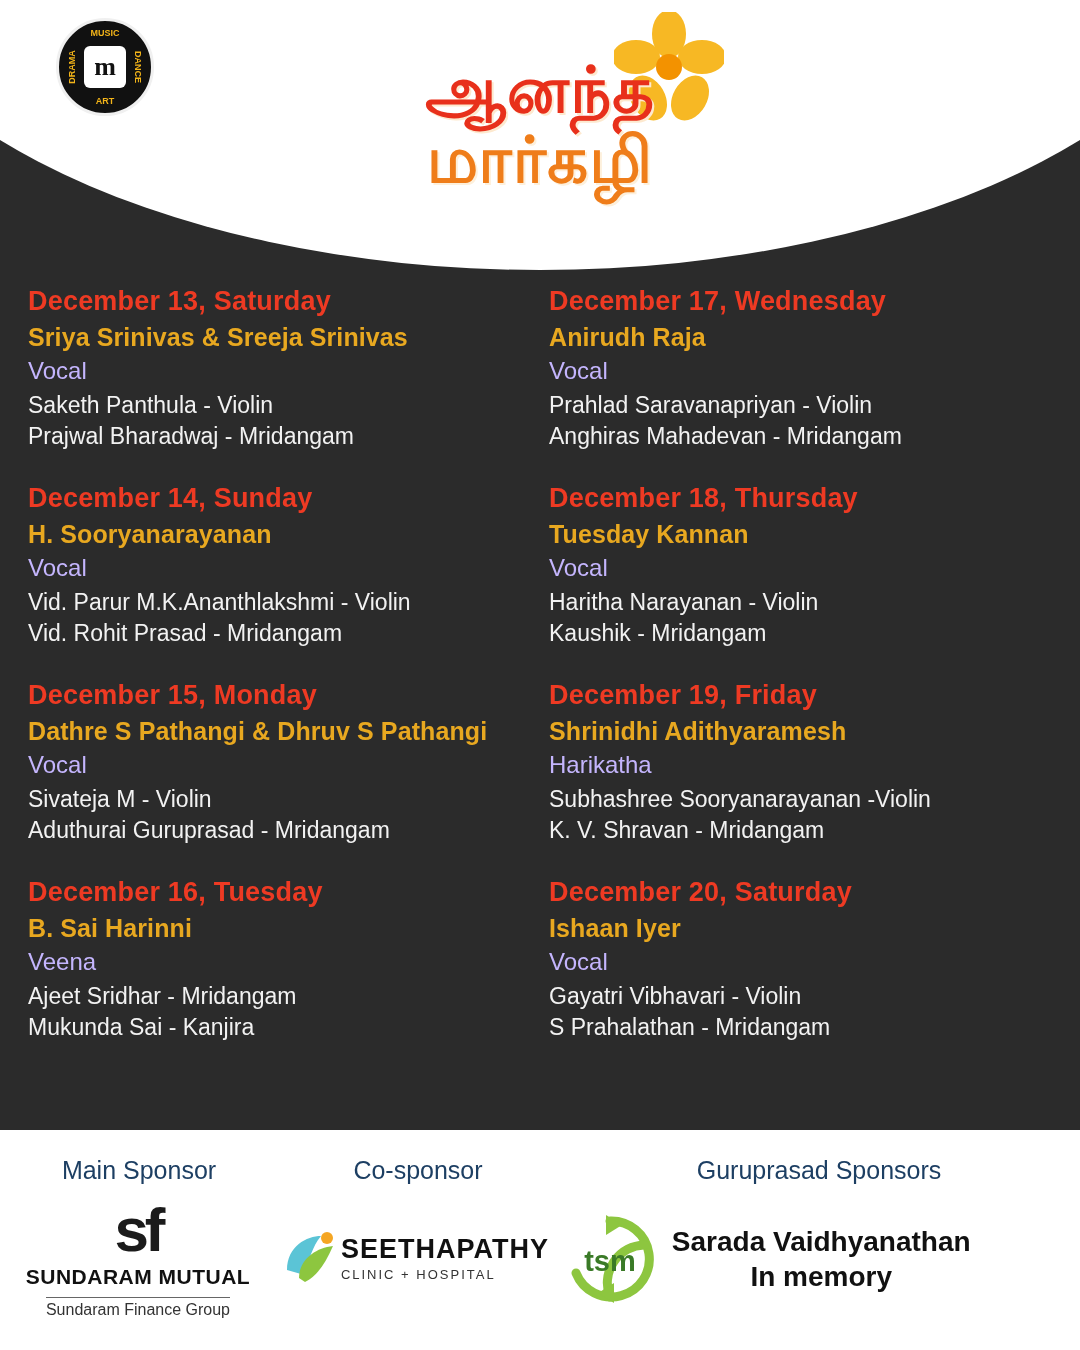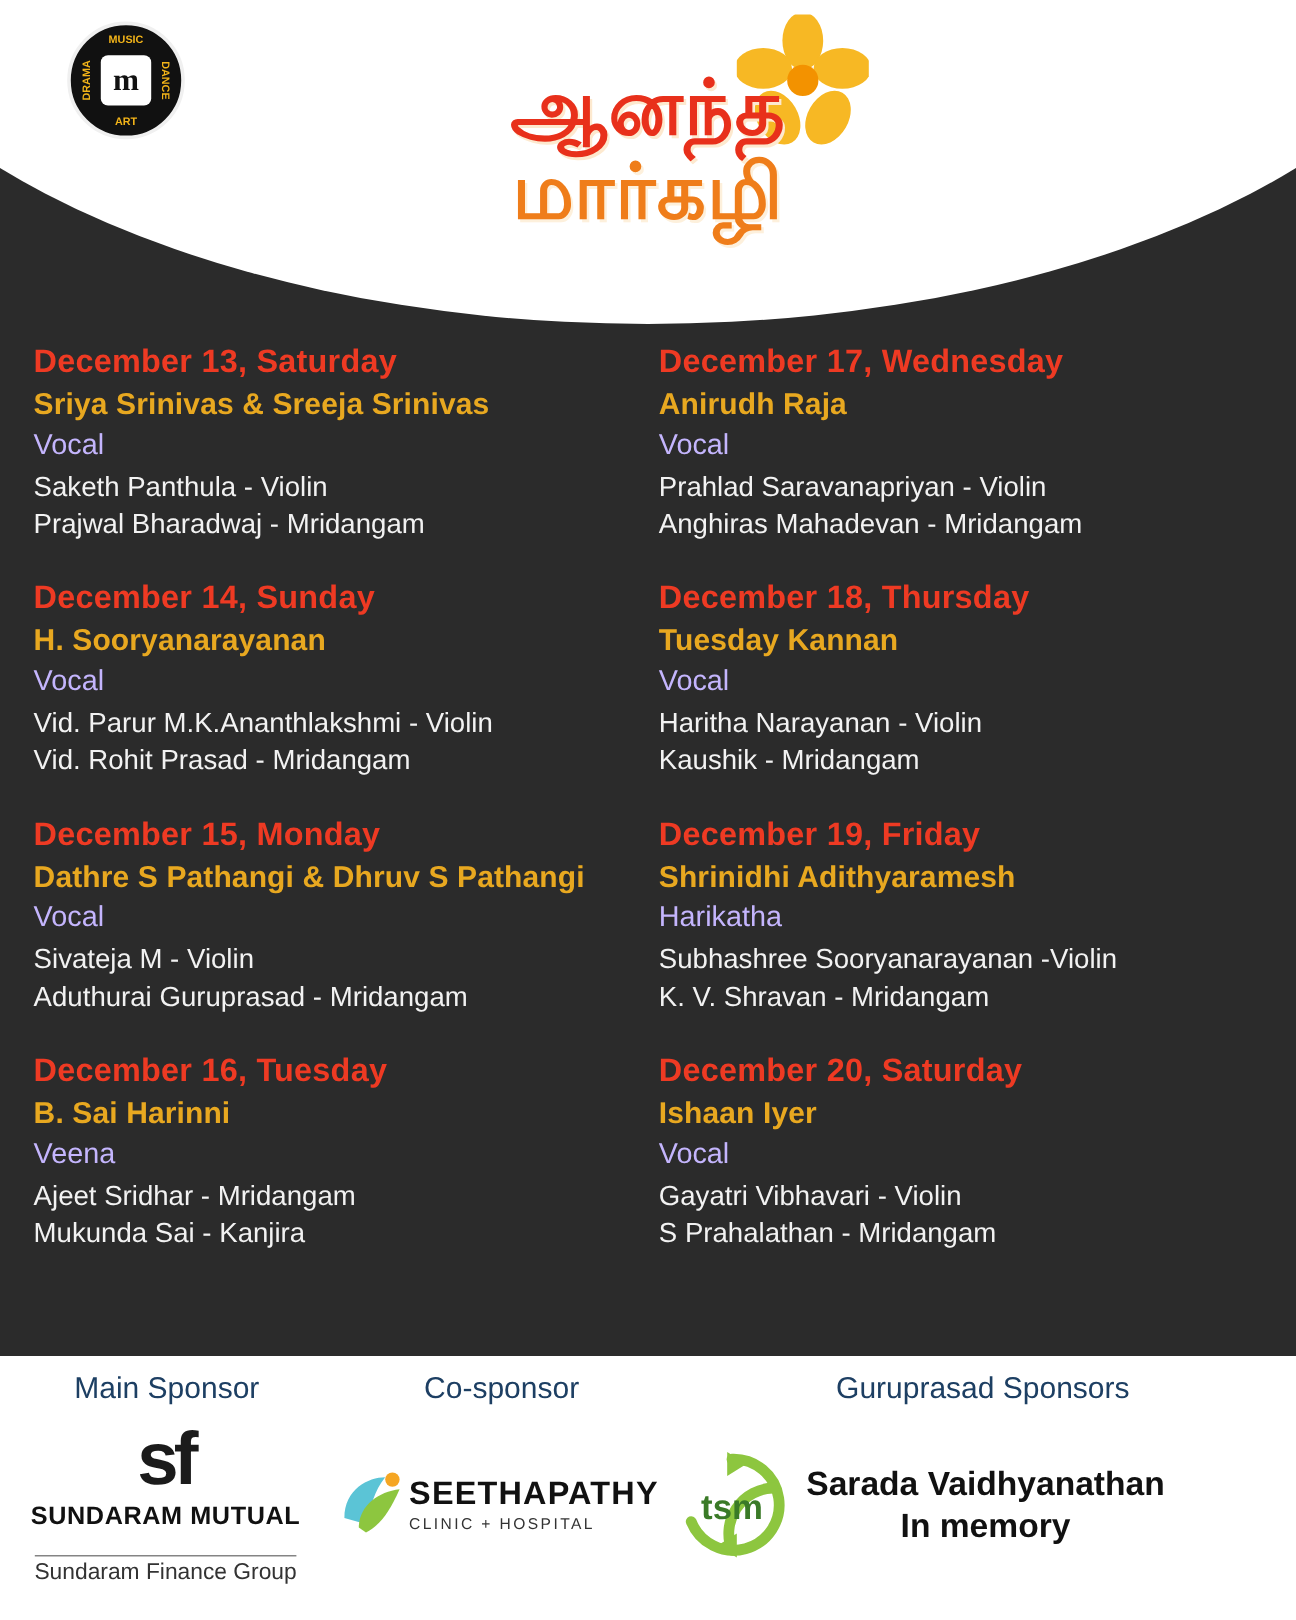--- a/index.html
+++ b/index.html
@@ -150,21 +150,21 @@
   .sponsors {
     position: absolute;
     bottom: 0;
     left: 0;
     width: 1080px;
     height: 220px;
     background: #ffffff;
   }
   .sp-heads {
     display: flex;
-    padding-top: 13px;
+    padding-top: 26px;
   }
   .sp-heads div {
     color: #1d3f63;
     font-size: 25px;
     text-align: center;
   }
   .sp-h1 { width: 278px; }
   .sp-h2 { width: 280px; }
   .sp-h3 { width: 522px; }
 
@@ -183,23 +183,23 @@
     line-height: 1;
   }
   .sf-name {
     font-size: 21px;
     font-weight: bold;
     color: #111;
     letter-spacing: 0.5px;
     margin-top: 4px;
   }
   .sf-sub {
-    font-size: 19px;
+    font-size: 16px;
     color: #333;
-    margin-top: 20px;
+    margin-top: 8px;
     border-top: 1px solid #666;
     display: inline-block;
     padding-top: 3px;
   }
 
   .sp-co { width: 280px; text-align: center; display:flex; align-items:center; gap:0; justify-content:center;}
   .seetha-mark {
     width: 60px; height: 58px; position: relative; flex: 0 0 auto;
   }
   .seetha-text { text-align: left; }

